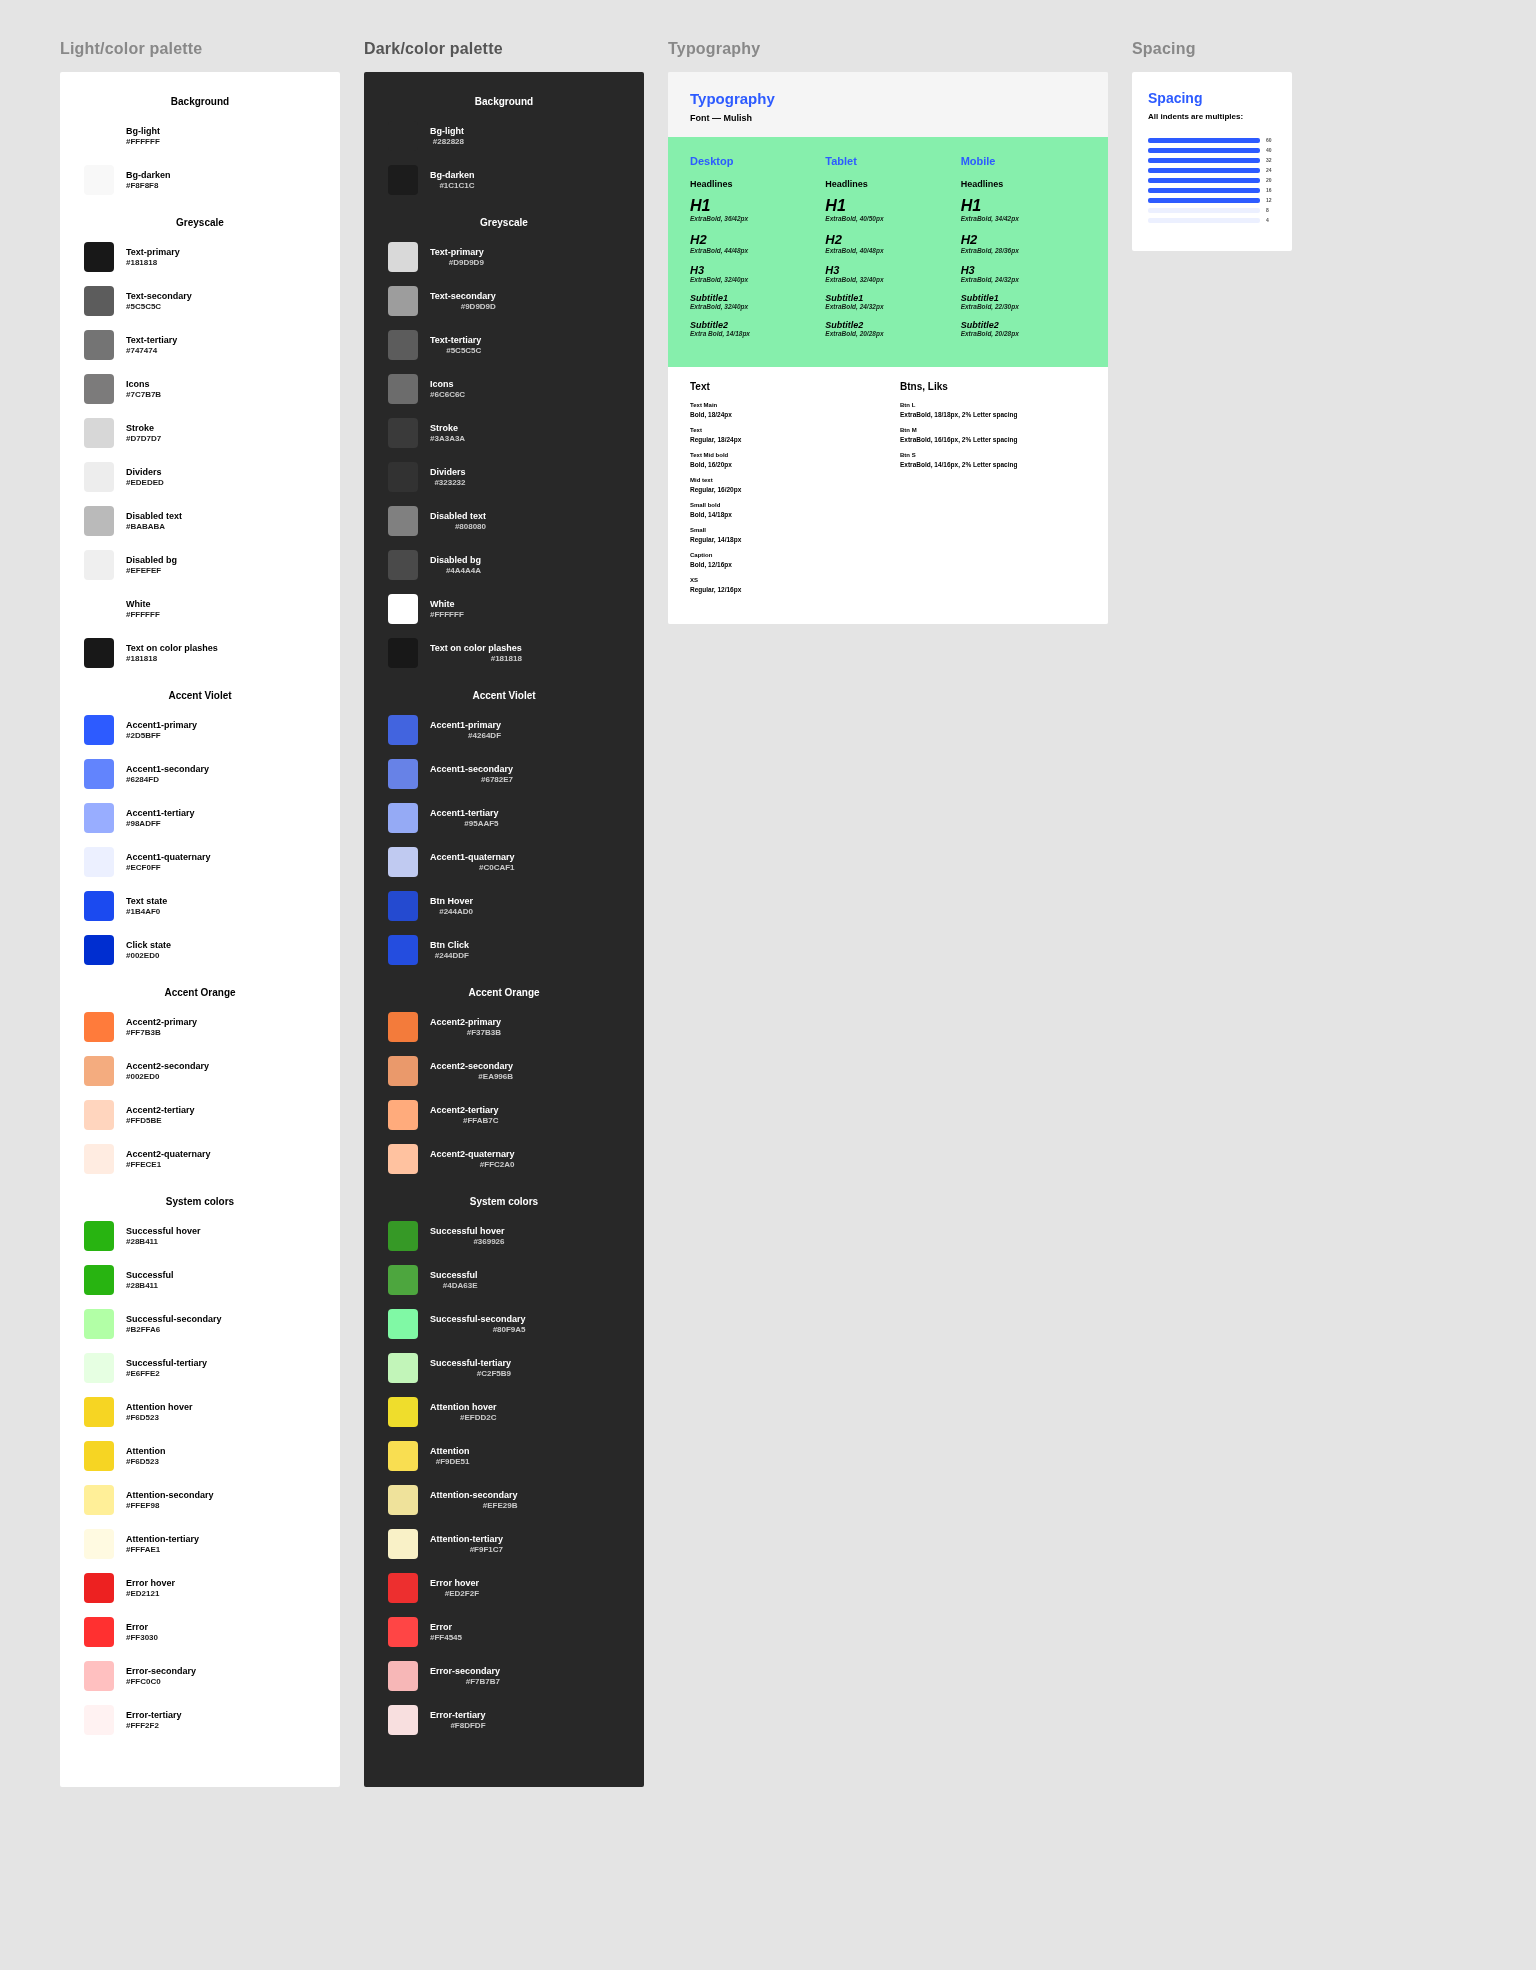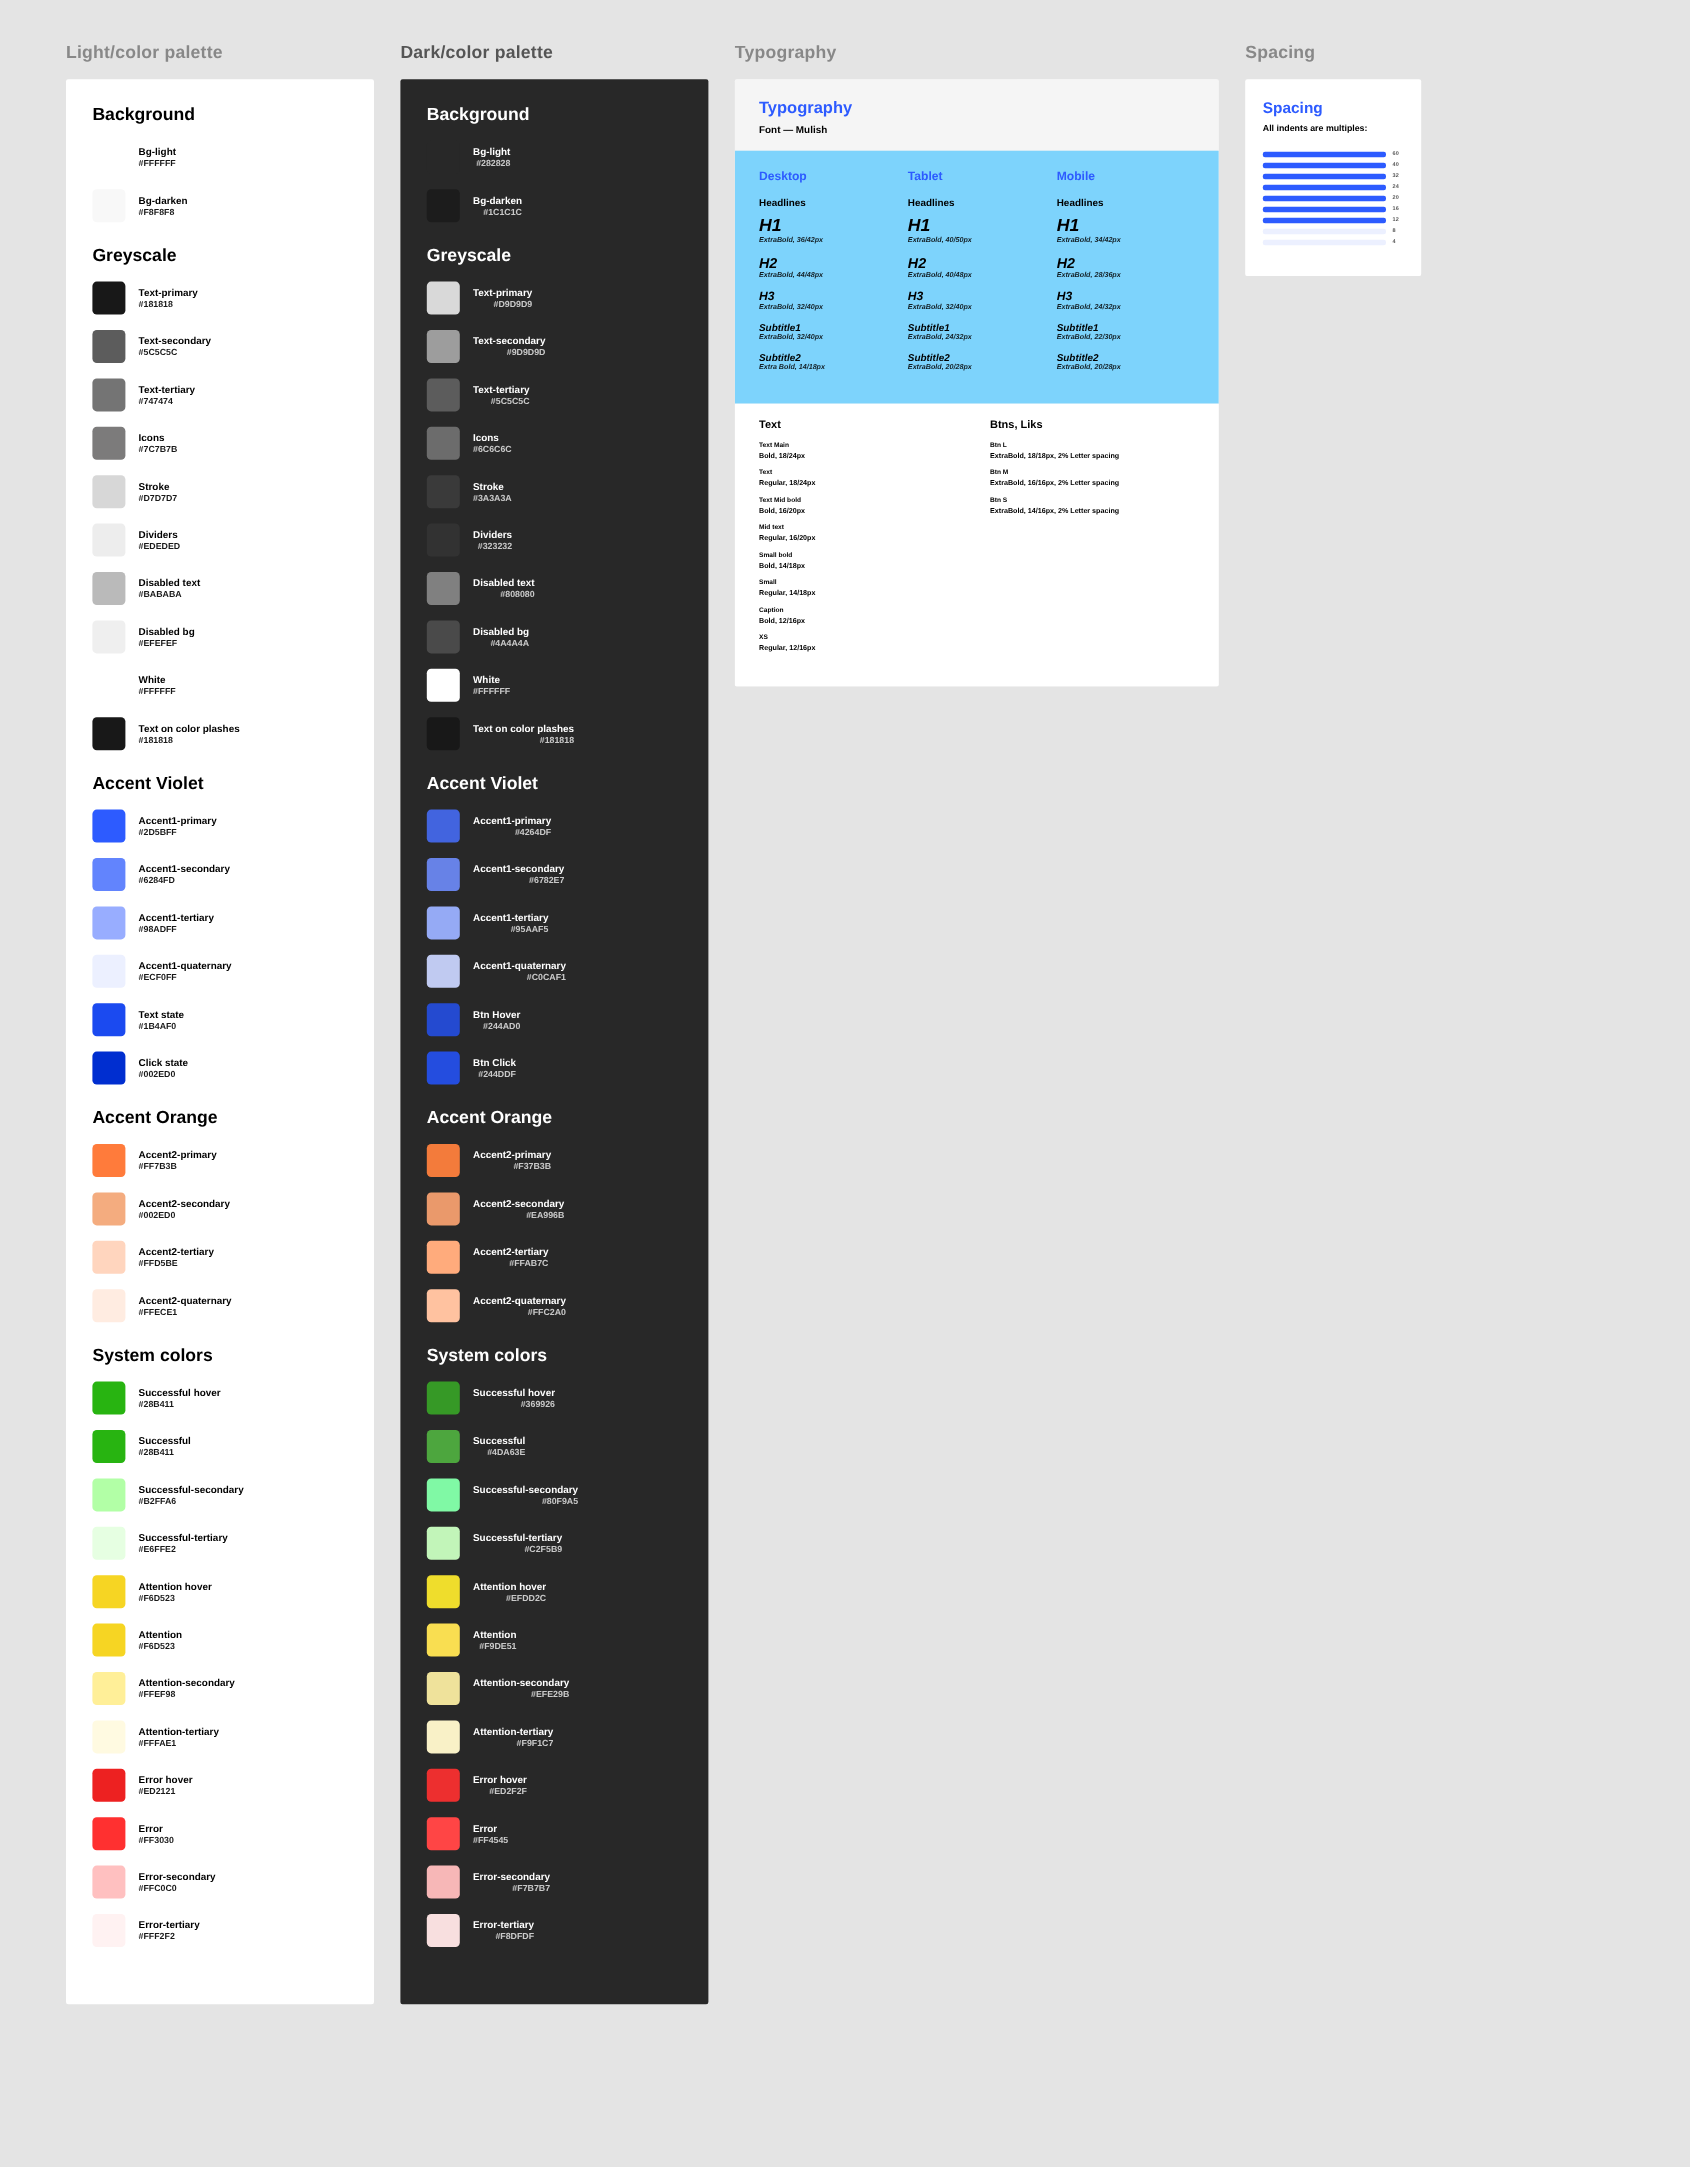--- a/index.html
+++ b/index.html
@@ -24,23 +24,24 @@
   }
   .col-title.dark { color: #555; }
   .panel {
     border-radius: 2px;
     padding: 24px 24px 30px 24px;
   }
   .panel-light { background: #FFFFFF; width: 280px; }
   .panel-dark  { background: #282828; width: 280px; color: #fff; }
   .palette-section { margin-bottom: 22px; }
   .palette-section h4.section-heading {
-    font-size: 16px;
+    font-size: 10px;
     font-weight: 800;
     margin-bottom: 14px;
+    text-align: center;
   }
   .swatch-row {
     display: flex;
     align-items: center;
     gap: 12px;
     margin-bottom: 14px;
   }
   .swatch {
     width: 30px; height: 30px;
     border-radius: 4px;
@@ -65,21 +66,21 @@
   }
   .typo-title {
     color:#2D5BFF; font-weight:800; font-size:15px; margin-bottom:6px;
   }
   .typo-sub { font-size:9px; font-weight:700; }
   .typo-grid {
     display:grid;
     grid-template-columns: 1fr 1fr 1fr;
     gap: 10px;
     padding: 0 22px 20px 22px;
-    background:#7dd3fc;
+    background:#86efac;
     padding-top:18px;
   }
   .typo-col h5.device { color:#2D5BFF; font-size:11px; font-weight:800; margin-bottom:12px;}
   .typo-col .sub { font-size:9px; font-weight:800; margin-bottom:8px;}
   .hl-block { margin-bottom:10px;font-style:italic; }
   .hl-h1 { font-weight:800; font-size:16px; }
   .hl-h2 { font-weight:800; font-size:13px; }
   .hl-h3 { font-weight:800; font-size:11px; }
   .hl-st { font-weight:800; font-size:9px; }
   .hl-meta { font-size:6.5px; font-weight:600; opacity:.85;}

